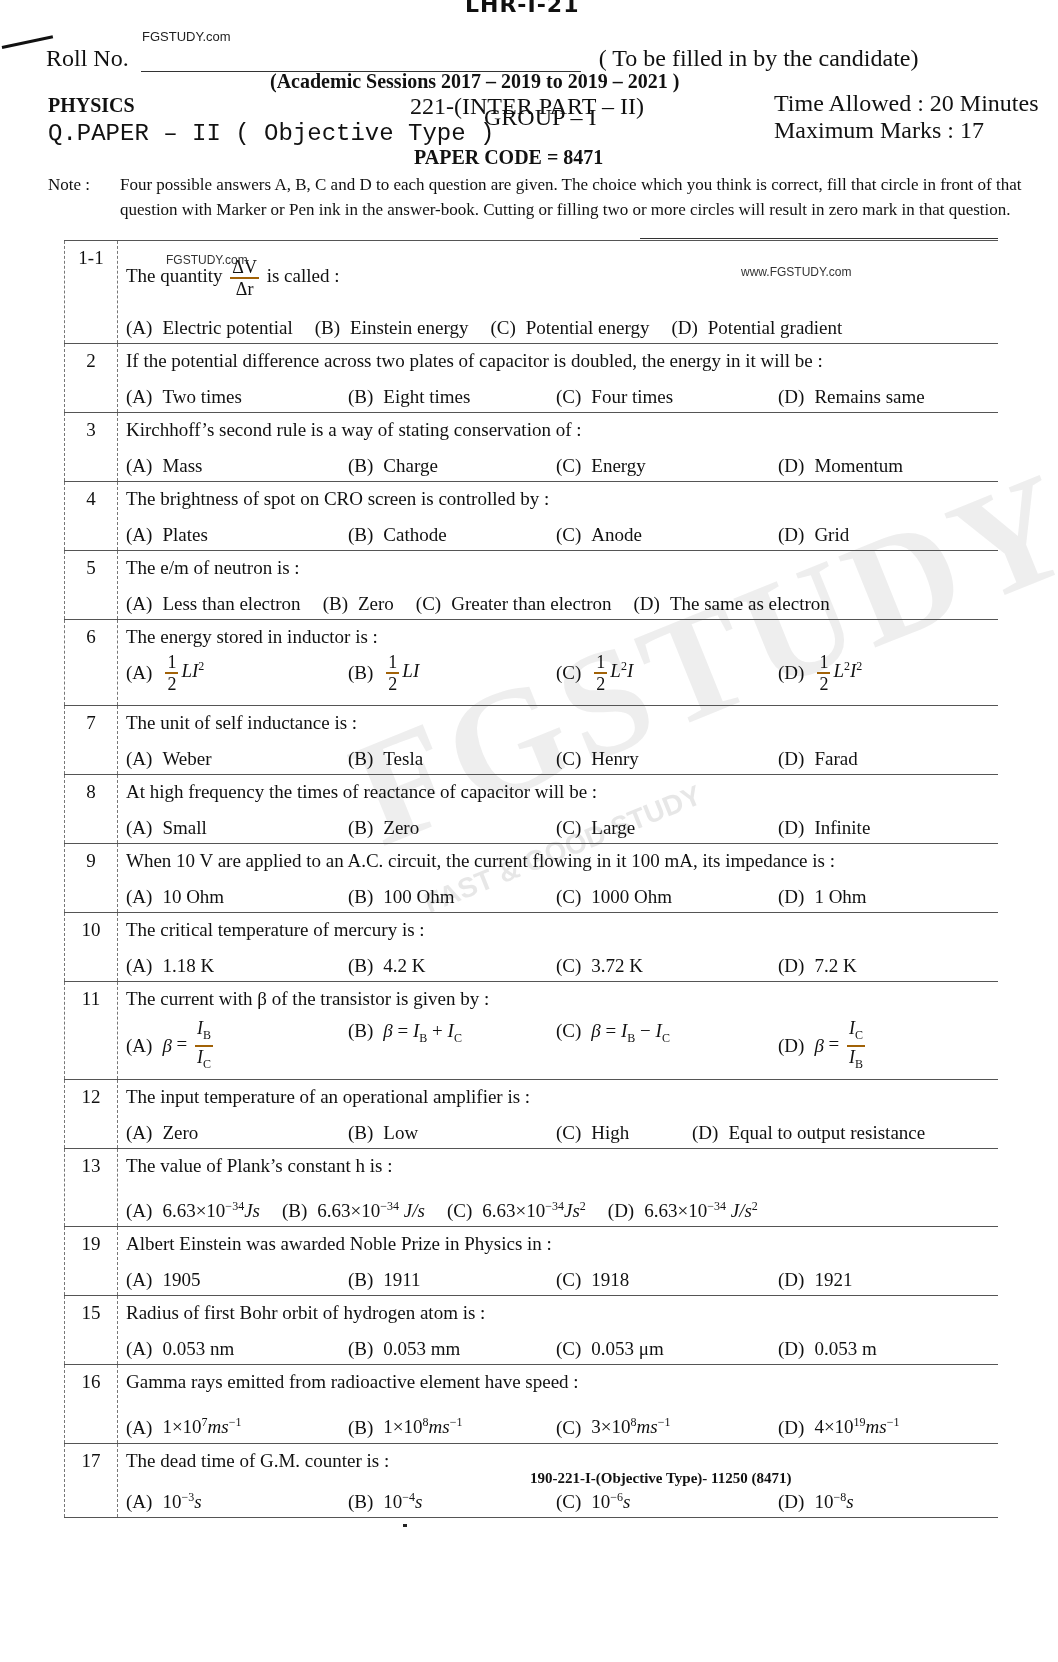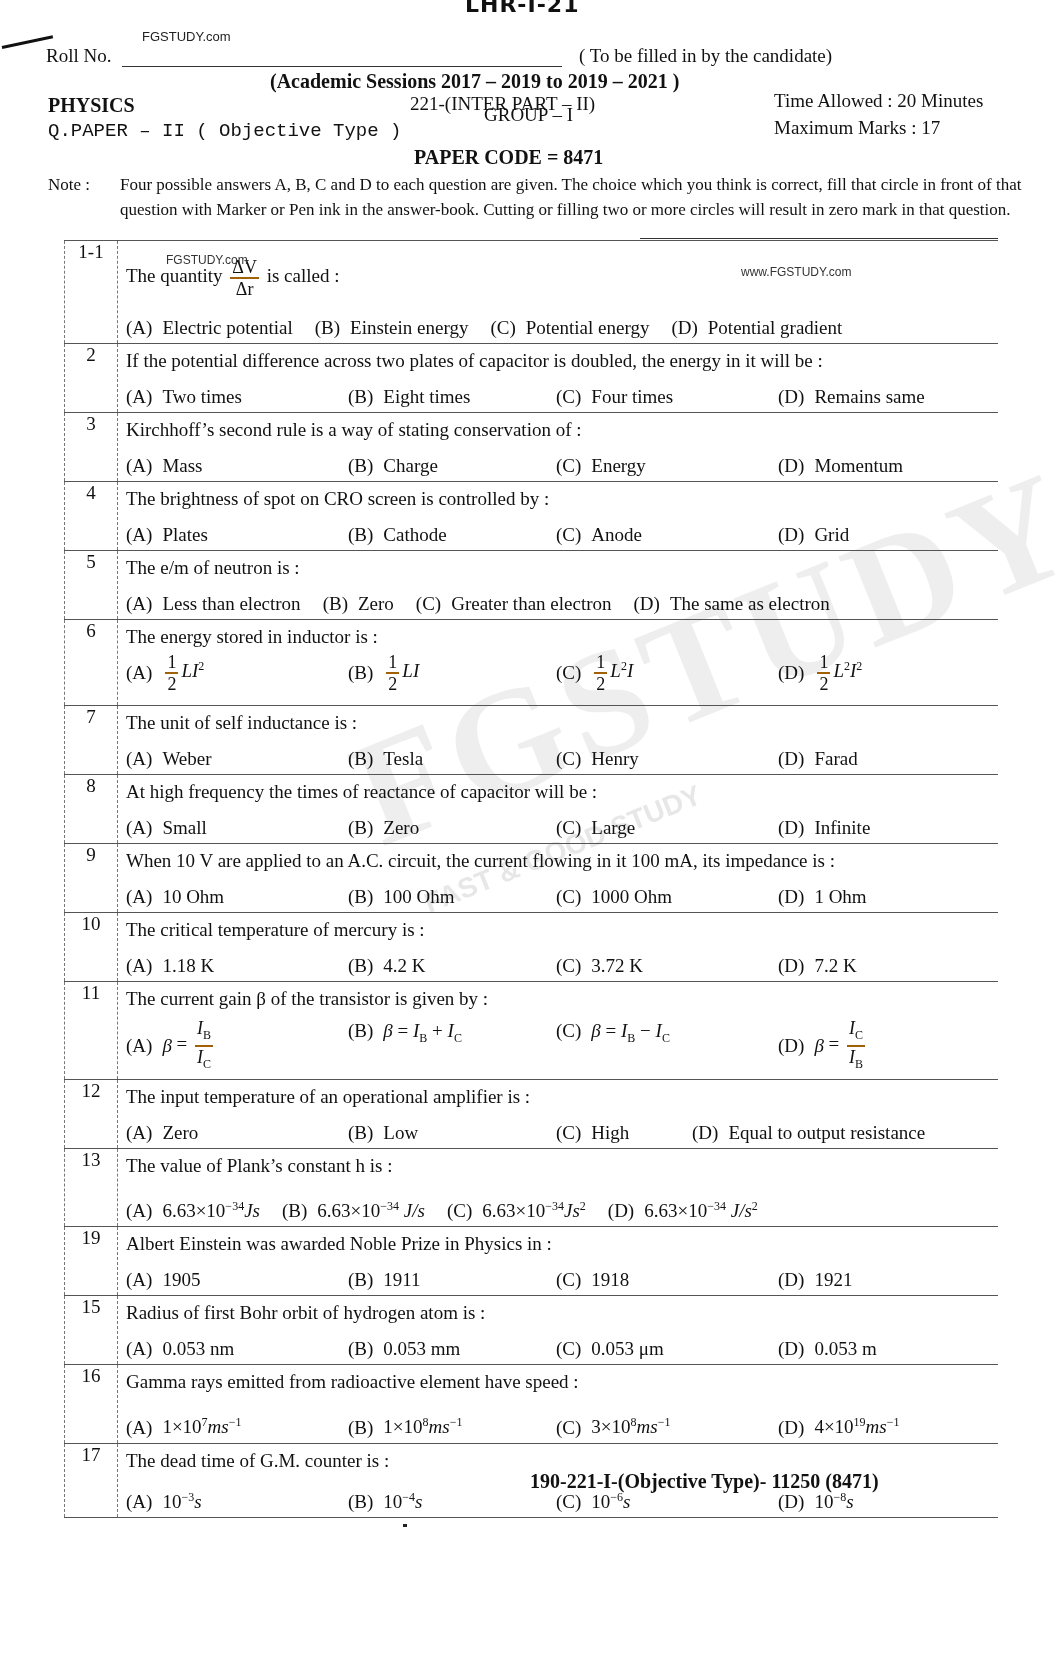--- a/index.html
+++ b/index.html
@@ -3,35 +3,35 @@
 <meta charset="utf-8">
 <style>
   html, body { margin: 0; padding: 0; background: #ffffff; }
   body {
     width: 1058px; height: 1662px; position: relative; overflow: hidden;
     font-family: "Liberation Serif", "DejaVu Serif", serif; color: #111;
   }
   .abs { position: absolute; }
   .hand { font-family: "DejaVu Sans", sans-serif; font-weight: bold; font-size: 22px; letter-spacing: 1px; top: -8px; left: 465px; }
   .small-sans { font-family: "Liberation Sans", sans-serif; font-size: 13px; color: #222; }
-  .t19 { font-size: 19px; }
+  .t19 { font-size: 24px; }
   .t20 { font-size: 20px; }
   .bold { font-weight: bold; }
   .slash { position:absolute; left: 2px; top: 46px; width: 52px; height: 3px; background:#111; transform: rotate(-12deg); transform-origin: left center; }
   .rollline { display:inline-block; width: 440px; border-bottom: 1px solid #333; height: 14px; vertical-align: bottom; margin: 0 6px; }
   .note { left: 48px; top: 172px; width: 1000px; font-size: 17px; line-height: 25px; }
   .note .lbl { position:absolute; left:0; top:0; }
   .note .body { position:absolute; left: 72px; top:0; width: 925px; }
 
   table.qs {
     position: absolute; left: 64px; top: 240px; width: 934px;
     border-collapse: collapse; font-size: 19px;
   }
   table.qs td { border-top: 1px solid #555; border-bottom: 1px solid #555; vertical-align: top; padding: 0; }
-  table.qs td.num { width: 52px; border-left: 1px dashed #777; border-right: 1px dashed #777; text-align: center; }
+  table.qs td.num { width: 52px; border-left: 1px dashed #777; border-right: 1px dashed #777; text-align: center; padding-top: 6px; }
   table.qs td.content { padding: 4px 0 2px 8px; }
   .qtext { line-height: 26px; }
   .opts { display: flex; margin-top: 10px; line-height: 26px; white-space: nowrap; }
   .opt { display: inline-block; }
   .opt .lab { margin-right: 10px; }
   .w4 .opt:nth-child(1){ width: 222px; }
   .w4 .opt:nth-child(2){ width: 208px; }
   .w4 .opt:nth-child(3){ width: 222px; }
   .tight .opt { width:auto !important; margin-right: 22px; }
   .tight .opt:last-child{ margin-right:0; }
@@ -44,21 +44,21 @@
   .watermark {
     position:absolute; left: 330px; top: 720px; font-family: "Liberation Serif", serif;
     font-size: 150px; font-weight: bold; color: rgba(120,120,120,0.13);
     transform: rotate(-22deg); transform-origin: left top; letter-spacing: 6px; pointer-events:none;
   }
   .watermark2 {
     position:absolute; left: 420px; top: 890px; font-family: "Liberation Sans", sans-serif;
     font-size: 28px; font-weight: bold; color: rgba(120,120,120,0.18);
     transform: rotate(-22deg); transform-origin: left top; pointer-events:none;
   }
-  .footer { left: 530px; top: 1470px; font-size: 20px; font-weight: bold; }
+  .footer { left: 530px; top: 1470px; font-size: 15px; font-weight: bold; }
   .mid { vertical-align: middle; }
 </style>
 </head>
 <body>
 
 <div class="abs hand">LHR-I-21</div>
 
 <div class="slash"></div>
 <div class="abs small-sans" style="left:142px;top:29px;">FGSTUDY.com</div>
 <div class="abs t19" style="left:46px;top:45px;">
@@ -235,21 +235,21 @@
           <span class="opt"><span class="lab">(B)</span><span>4.2 K</span></span>
           <span class="opt"><span class="lab">(C)</span><span>3.72 K</span></span>
           <span class="opt"><span class="lab">(D)</span><span>7.2 K</span></span>
         </div>
       </td>
     </tr>
 
     <tr style="height:98px">
       <td class="num">11</td>
       <td class="content">
-        <div class="qtext">The current gain  β of the transistor is given by  :</div>
+        <div class="qtext">The current with  β of the transistor is given by  :</div>
         <div class="opts w4" style="margin-top:6px">
           <span class="opt"><span class="lab mid">(A)</span><i class="m mid">β</i> = <span class="frac">
                 <span class="n"><i class="m">I</i><sub>B</sub></span>
                 <span><i class="m">I</i><sub>C</sub></span>
               </span></span>
           <span class="opt"><span class="lab">(B)</span><i class="m">β</i> = <i class="m">I</i><sub>B</sub> + <i class="m">I</i><sub>C</sub></span>
           <span class="opt"><span class="lab">(C)</span><i class="m">β</i> = <i class="m">I</i><sub>B</sub> − <i class="m">I</i><sub>C</sub></span>
           <span class="opt"><span class="lab mid">(D)</span><i class="m mid">β</i> = <span class="frac">
                 <span class="n"><i class="m">I</i><sub>C</sub></span>
                 <span><i class="m">I</i><sub>B</sub></span>

